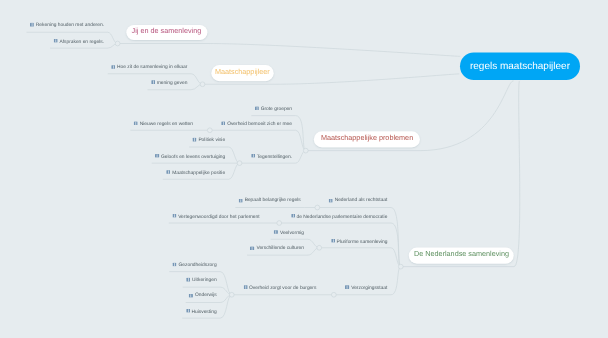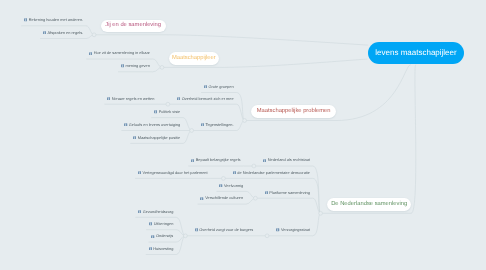--- a/index.html
+++ b/index.html
@@ -270,15 +270,15 @@
       <span class="txt">Onderwijs</span>
     </div>
     <div class="leaf" style="right: 312.7px; top: 248.8px;">
       <svg class="ico" viewBox="0 0 12 12">
         <rect x="0" y="0.4" width="12" height="11.2" rx="1.6" fill="#7696b5"></rect>
         <rect x="5.05" y="1.2" width="1.9" height="9.6" fill="#eef3f6"></rect>
       </svg>
       <span class="txt">Huisvesting</span>
     </div>
     <div class="root" style="left: 367.6px; top: 42.2px; width: 96.8px; height: 22.2px;">
-      <span class="ptxt">levens maatschapijleer</span>
+      <span class="ptxt">regels maatschapijleer</span>
     </div>
   </div>
 
 </body></html>

